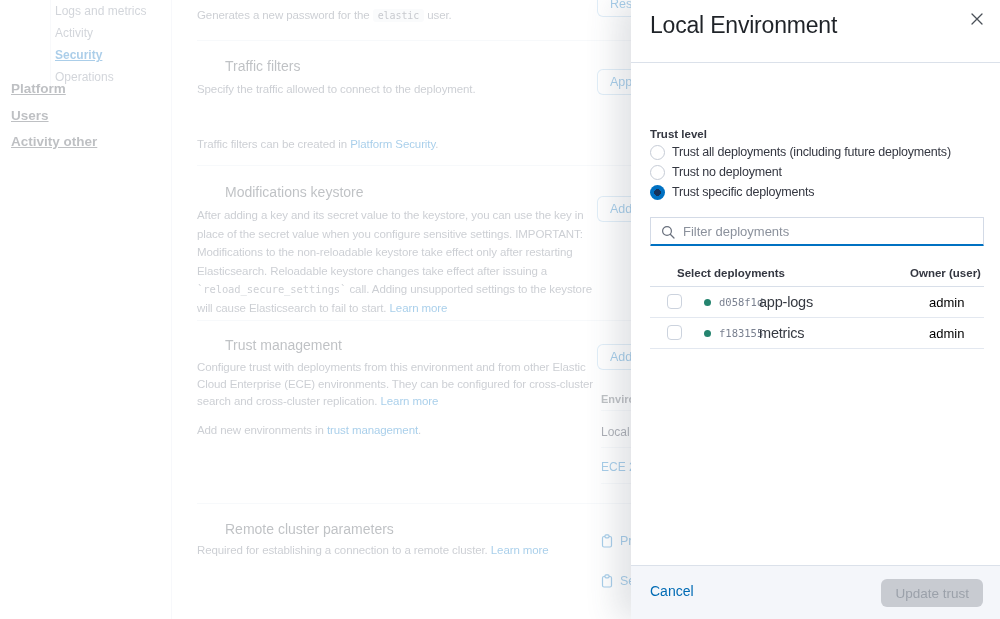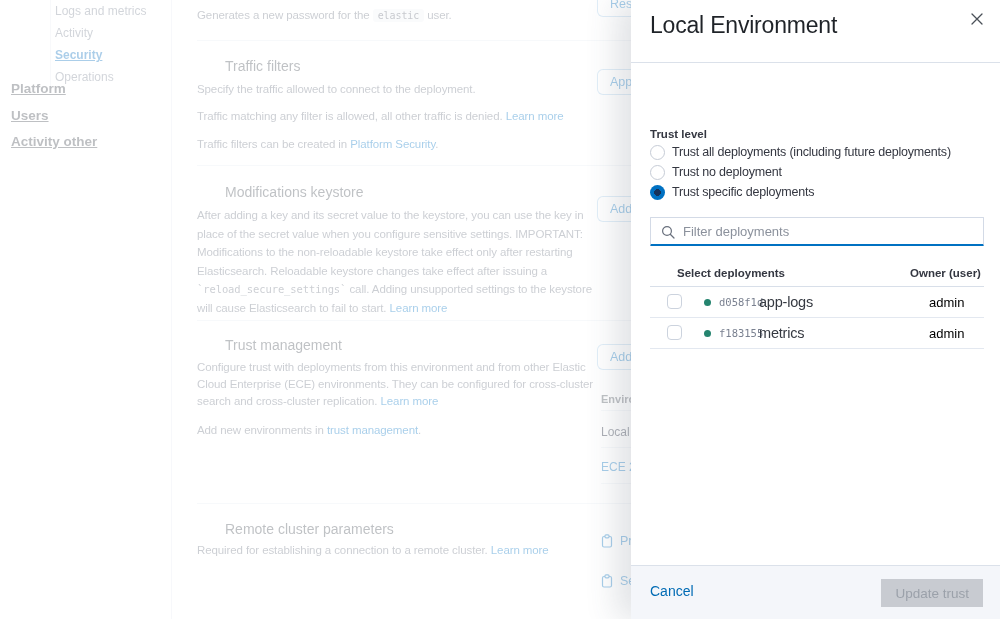--- a/index.html
+++ b/index.html
@@ -71,21 +71,21 @@
             font-size:10.5px; color:#7a8190; }
   .dep-name { position:absolute; left:109px; top:7px; font-size:14.5px; color:#353941; letter-spacing:-0.2px; }
   .dep-owner { position:absolute; left:279px; top:8px; font-size:13px; color:#000000; }
   .tbl-row .checkbox { cursor:pointer; }
 
   .fly-footer { position:absolute; left:0; top:565px; width:369px; height:54px; background:#f4f6fa;
                 border-top:1px solid #dbe1ea; }
   .cancel-btn { position:absolute; left:19px; top:17px; background:none; border:none; color:#006bb4;
                 font-size:14px; font-weight:500; font-family:inherit; cursor:pointer; }
   .update-btn { position:absolute; right:17px; top:13px; height:28px; padding:0 14px; border:none;
-                border-radius:0; background:#c8cbd1; color:#9ba1aa; font-size:13.5px; font-weight:500;
+                border-radius:6px; background:#c8cbd1; color:#9ba1aa; font-size:13.5px; font-weight:500;
                 font-family:inherit; }
 </style>
 </head>
 <body>
 
 <div class="stage">
 
   <aside class="sidebar">
     <div class="nav-nested">
       <a class="nav-sub" href="#">Logs and metrics</a>
@@ -102,24 +102,20 @@
 
     <p class="body-txt" style="top:9px">
       <span>Generates a new password for the</span>
       <span class="codechip">elastic</span>
       <span>user.</span>
     </p>
     <div class="divider" style="top:40px"></div>
 
     <h3 class="sec-h" style="top:58px">Traffic filters</h3>
     <p class="body-txt" style="top:83px">Specify the traffic allowed to connect to the deployment.</p>
-    <p class="body-txt" style="top:110px">
-      <span>Traffic matching any filter is allowed, all other traffic is denied.</span>
-      <a href="#">Learn more</a>
-    </p>
     <p class="body-txt" style="top:138px">
       <span>Traffic filters can be created in</span>
       <a href="#">Platform Security</a><span>.</span>
     </p>
     <div class="divider" style="top:165px"></div>
 
     <h3 class="sec-h" style="top:184px">Modifications keystore</h3>
     <p class="body-txt" style="top:206px; width:408px; line-height:18.5px;">
       <span>After adding a key and its secret value to the keystore, you can use the key in place of the secret value when you configure sensitive settings. IMPORTANT: Modifications to the non-reloadable keystore take effect only after restarting Elasticsearch. Reloadable keystore changes take effect after issuing a</span>
       <span class="codeword">`reload_secure_settings`</span>

